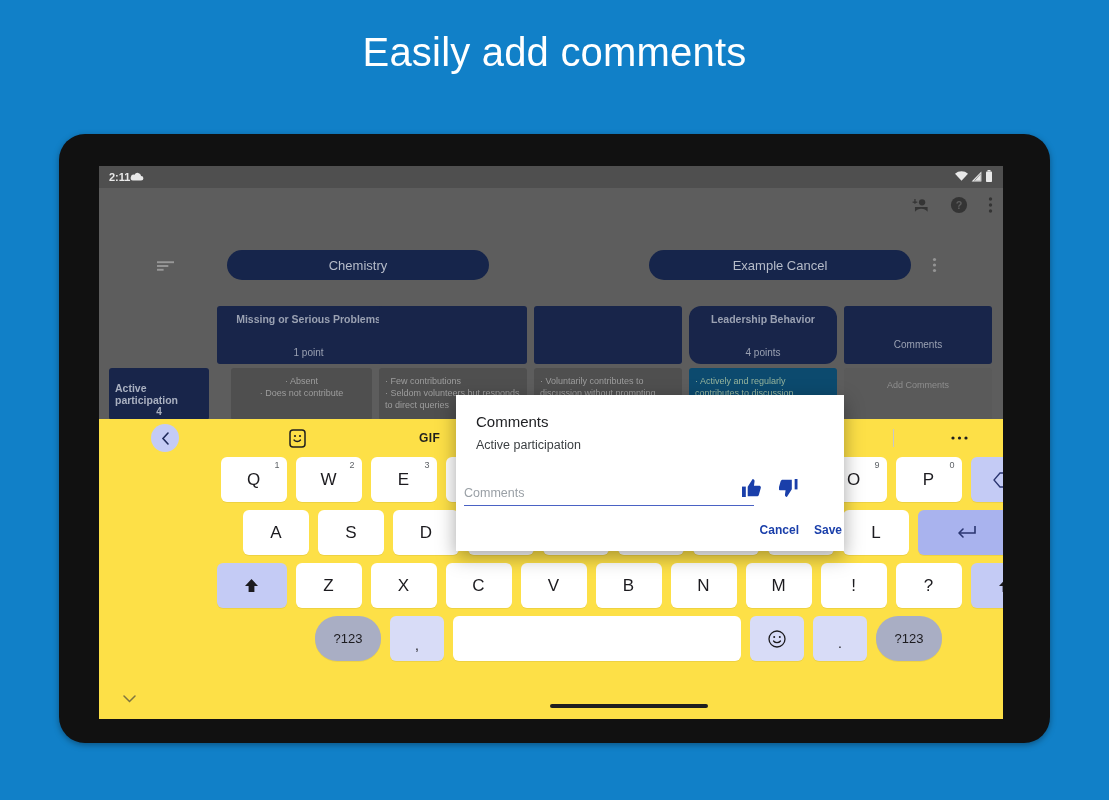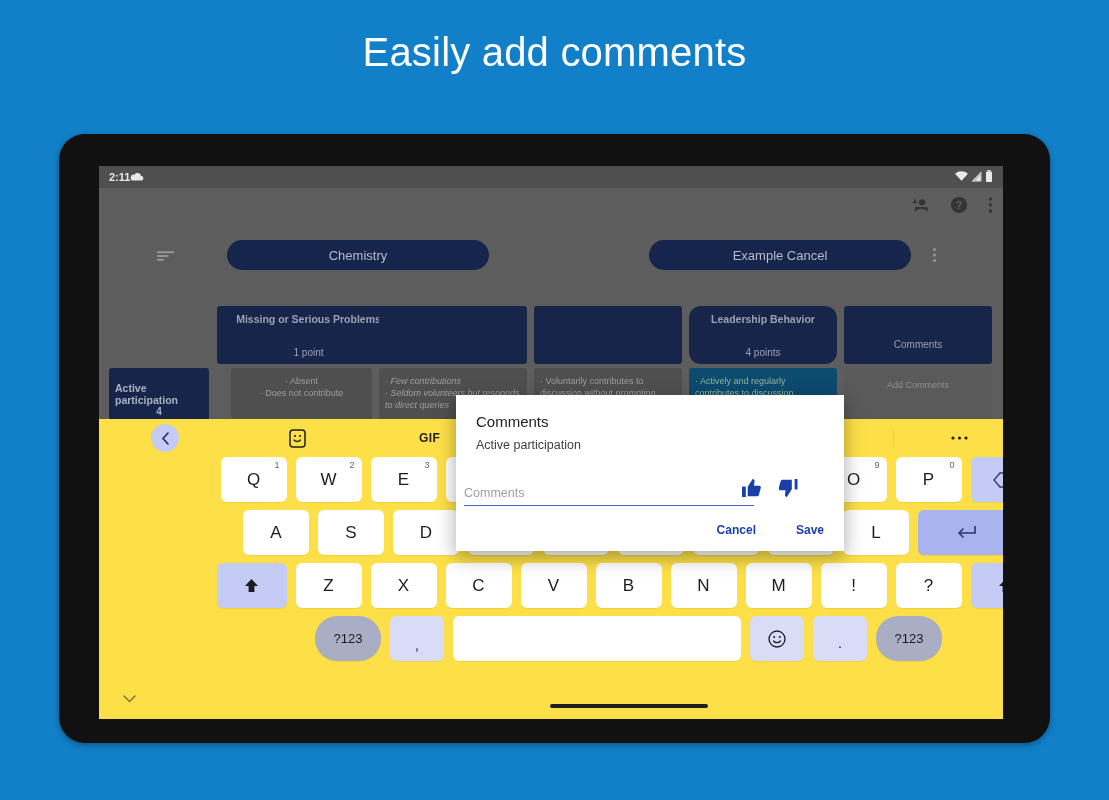--- a/index.html
+++ b/index.html
@@ -56,21 +56,21 @@
     width: 100%; height: 231px;
     background: #5d5d5d;
   }
   .app-toolbar {
     position: absolute; right: 10px; top: 8px;
     display: flex; align-items: center; gap: 20px;
   }
   .app-toolbar .ic { opacity: .62; }
 
   .chip-row {
-    position: absolute; left: 0; top: 52px; width: 100%; height: 30px;
+    position: absolute; left: 0; top: 62px; width: 100%; height: 30px;
   }
   .sort-icon { position: absolute; left: 58px; top: 8px; opacity: .55; }
   .chip {
     position: absolute; top: 0; height: 30px;
     background: #16254b;
     border-radius: 16px;
     display: flex; align-items: center; justify-content: center;
     color: #b6bcc9; font-size: 13px;
   }
   .chip.chemistry { left: 128px; width: 262px; }
@@ -124,22 +124,22 @@
     width: 100%; border: none; outline: none;
     border-bottom: 1.4px solid #4a62c4;
     font-size: 12.5px; color: #3c4043;
     padding: 0 0 5px 0;
     font-family: "Liberation Sans", sans-serif;
     background: transparent;
   }
   .dlg-input::placeholder { color: #9aa0a6; }
   .thumbs { position: absolute; right: 46px; top: 84px; display: flex; gap: 18px; }
   .dlg-actions {
-    position: absolute; right: 18px; bottom: 12px;
-    display: flex; gap: 36px; margin-left: 26px;
+    position: absolute; right: 0; bottom: 12px;
+    display: flex; gap: 11px; margin-left: 26px;
   }
   .dlg-actions button {
     background: none; border: none; cursor: pointer;
     color: #1a3faa; font-size: 12px; font-weight: bold;
     font-family: "Liberation Sans", sans-serif;
     padding: 2px;
   }
 
   
   .keyboard {
@@ -305,21 +305,21 @@
         </div>
       </div>
 
       <div class="body-row">
         <div class="cell crit" style="left:10px; width:100px;">
           <span>Active participation</span>
           <span class="num">4</span>
         </div>
         <div class="cell" style="left:132px; width:141px; white-space:pre-line;text-align:center;">· Absent
 · Does not contribute</div>
-        <div class="cell" style="left:280px; width:148px; white-space:pre-line;font-style:italic;">· Few contributions
+        <div class="cell" style="left:280px; width:148px; white-space:pre-line;">· Few contributions
 · Seldom volunteers but responds to direct queries</div>
         <div class="cell" style="left:435px; width:148px; white-space:pre-line;">· Voluntarily contributes to discussion without prompting</div>
         <div class="cell green" style="left:590px; width:148px; white-space:pre-line;">· Actively and regularly contributes to discussion
 · Initiates discussion on issues related to class topic</div>
         <div class="cell plain" style="left:745px; width:148px;">Add Comments</div>
       </div>
     </div>
 
     <div class="dialog">
       <div class="dlg-title">Comments</div>

